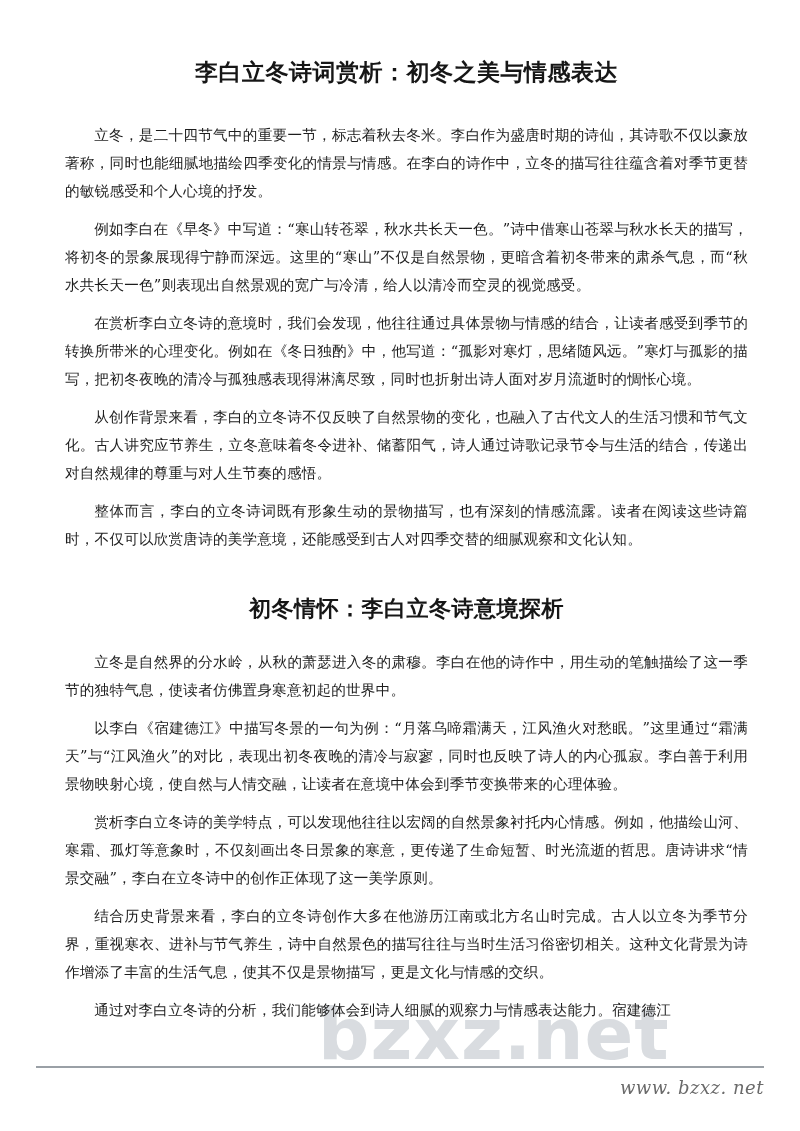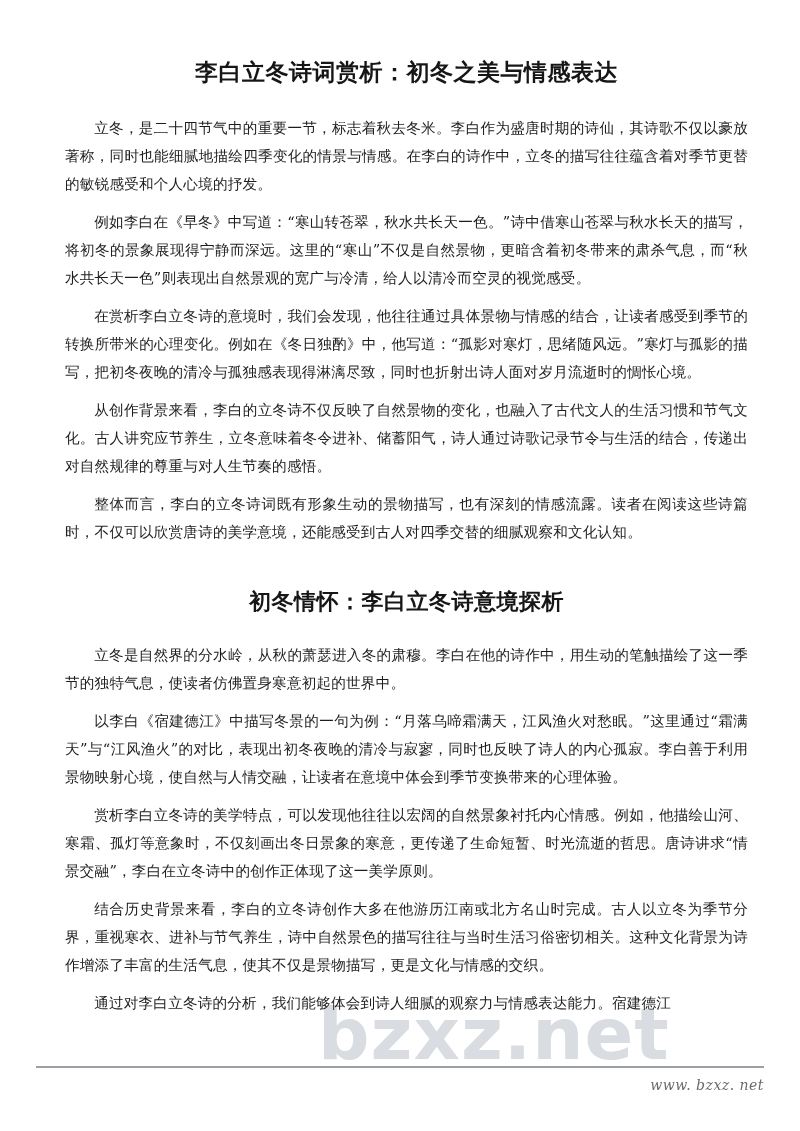--- a/index.html
+++ b/index.html
@@ -54,21 +54,21 @@
     font-family: "DejaVu Serif", serif;
     font-weight: bold;
     font-size: 23px;
     line-height: 1.4;
     letter-spacing: 0.5px;
     color: #161616;
   }
 
   .section-1 .doc-title { margin-top: 56px; }
 
-  .section-1 .body-block { margin-top: 26px; }
+  .section-1 .body-block { margin-top: 33px; }
 
   .section-2 { margin-top: 40px; }
   .section-2 .doc-title { font-size: 22px; }
   .section-2 .body-block { margin-top: 24px; }
 
   
   p.para {
     font-family: "DejaVu Serif", serif;
     font-size: 14.6px;
     line-height: 28px;
@@ -97,21 +97,21 @@
     height: 2px;
     background: #9aa0a6;
   }
 
   .footer-url {
     width: 728px;
     margin: 9px auto 0 auto;
     text-align: right;
     font-family: "DejaVu Serif", serif;
     font-style: italic;
-    font-size: 14px;
+    font-size: 18px;
     color: #6a6a6a;
     letter-spacing: 0.5px;
   }
 </style>
 </head>
 <body>
 
 <div class="page">
 
   <div class="watermark">bzxz.net</div>

